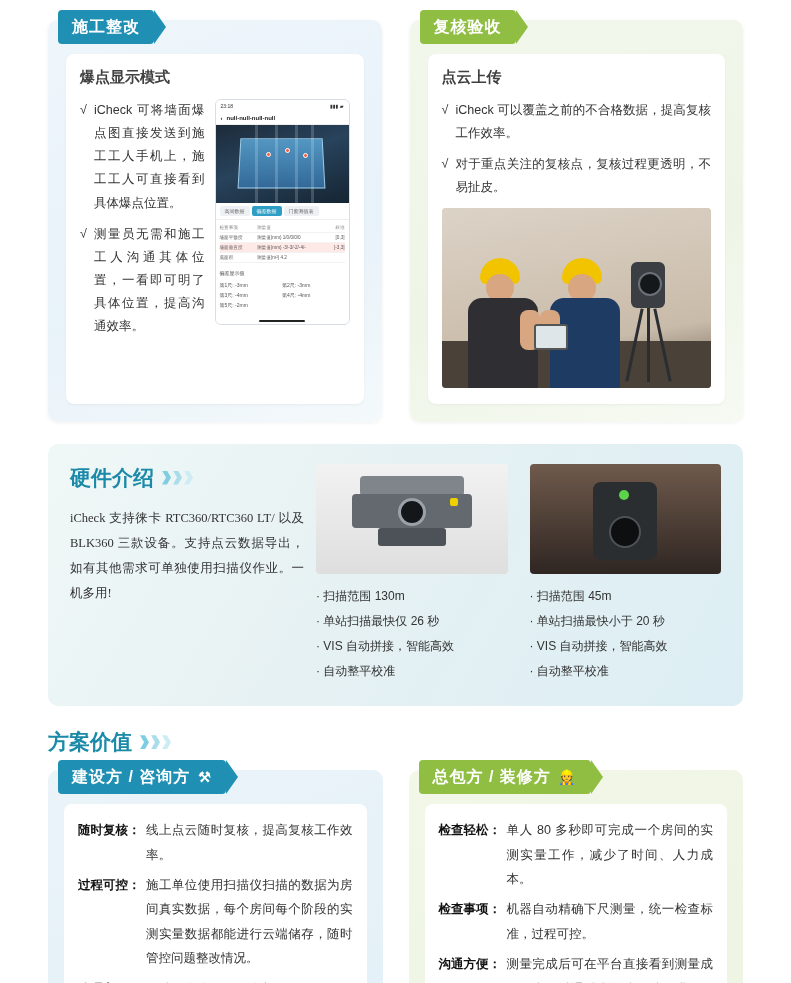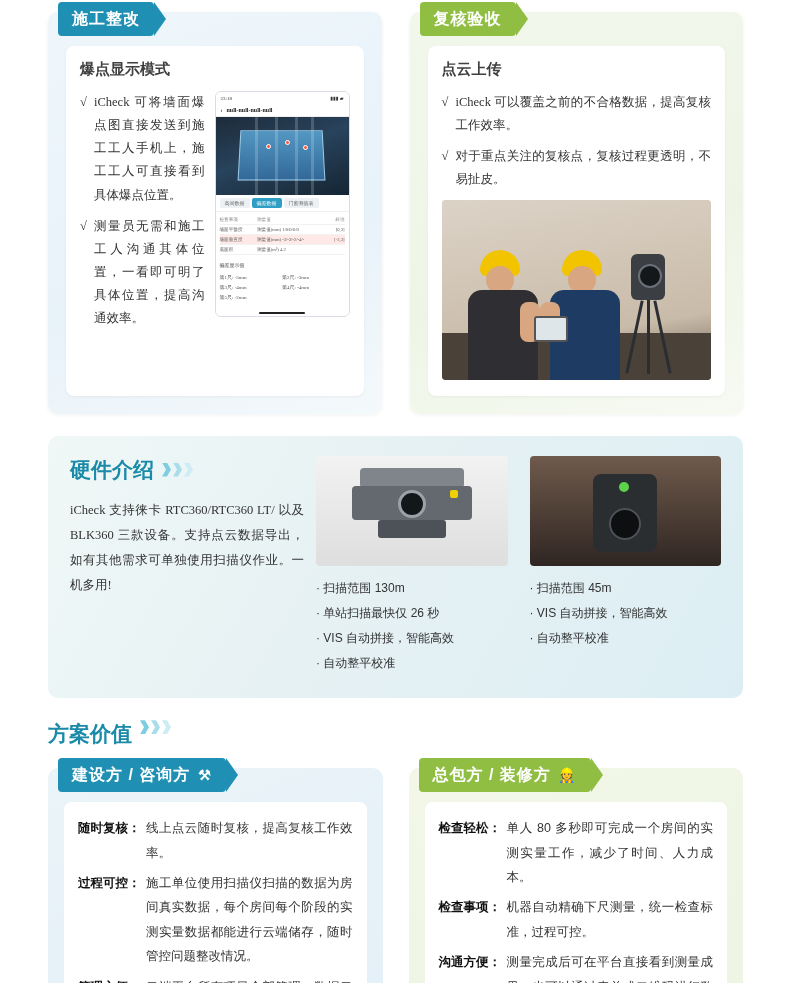--- a/index.html
+++ b/index.html
@@ -9,22 +9,21 @@
     font-family: "Liberation Sans", sans-serif;
     color: #333;
     overflow: hidden;
   }
   .page { position: relative; width: 791px; height: 983px; }
 
   
   .top-row {
     display: flex;
     gap: 28px;
-    padding: 12px 48px 0 48px;
-    font-family: Liberation Serif, serif;
+    padding: 20px 48px 0 48px;
   }
   .card {
     position: relative;
     flex: 1;
     border-radius: 10px;
     padding: 34px 18px 18px 18px;
     min-height: 350px;
   }
   .card.blue {
     background: linear-gradient(160deg, #eef6fb 0%, #e8f2f9 60%, #f4f9fb 100%);
@@ -244,24 +243,24 @@
     content:""; position:absolute; left:50%; top:34px; transform:translateX(-50%);
     width:28px; height:28px; border-radius:50%; background:#0d0f11; border:2px solid #4e5257;
   }
   .blk-hand .green { position:absolute; left:26px; top:8px; width:10px; height:10px; border-radius:50%; background:#5cd24a;}
   .hw-feats { margin-top: 10px; font-size: 12px; line-height: 2.1; color: #333; }
   .hw-feats div::before { content: "· "; }
 
   
   .val-wrap { padding: 22px 48px 0 48px; }
   .val-title {
-    display:flex; align-items:flex-start; gap:8px;
+    display:flex; align-items:center; gap:8px;
     font-size: 21px; font-weight: bold; color:#1a8aa8;
     font-family: "Liberation Serif", serif;
-    margin-bottom: 20px;
+    margin-bottom: 14px;
   }
   .val-row { display:flex; gap: 26px; }
   .val-card {
     flex:1; border-radius: 10px; position:relative; padding: 34px 16px 16px 16px;
     min-height: 228px;
   }
   .val-card.blue { background: linear-gradient(160deg,#eaf4f9,#e3eff7); }
   .val-card.green { background: linear-gradient(160deg,#f2f7e8,#edf4e2); }
   .val-inner { background:#fff; border-radius:8px; padding: 14px 14px 12px 14px; height:100%; }
   .val-list { font-size: 12.5px; line-height: 1.95; color:#333; }
@@ -430,20 +429,21 @@
           </div>
         </div>
         <div class="hw-col">
           <div class="hw-photo b">
             <div class="blk-hand">
               <div class="green"></div>
             </div>
           </div>
           <div class="hw-feats">
             <div>扫描范围 45m</div>
+            <div>单站扫描最快小于 20 秒</div>
             <div>VIS 自动拼接，智能高效</div>
             <div>自动整平校准</div>
           </div>
         </div>
       </div>
     </div>
   </div>
 
   <div class="val-wrap">
     <div class="val-title">

